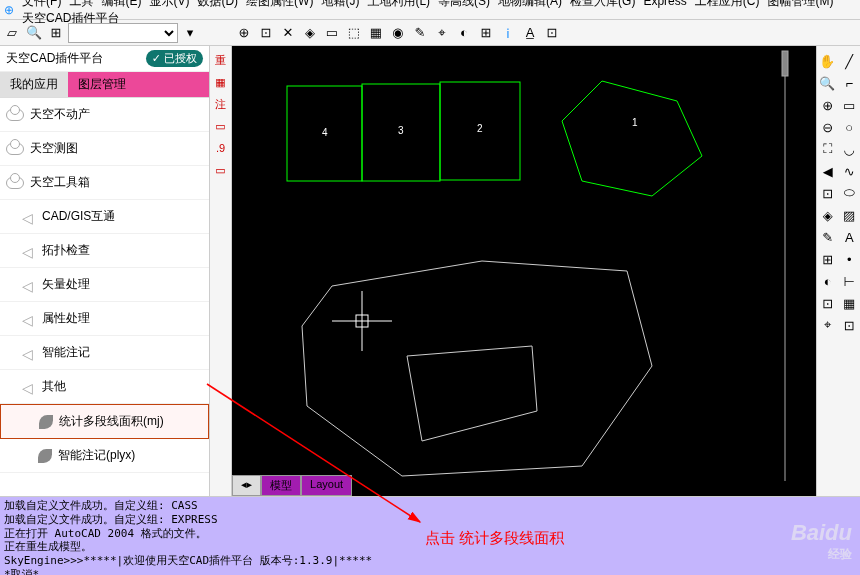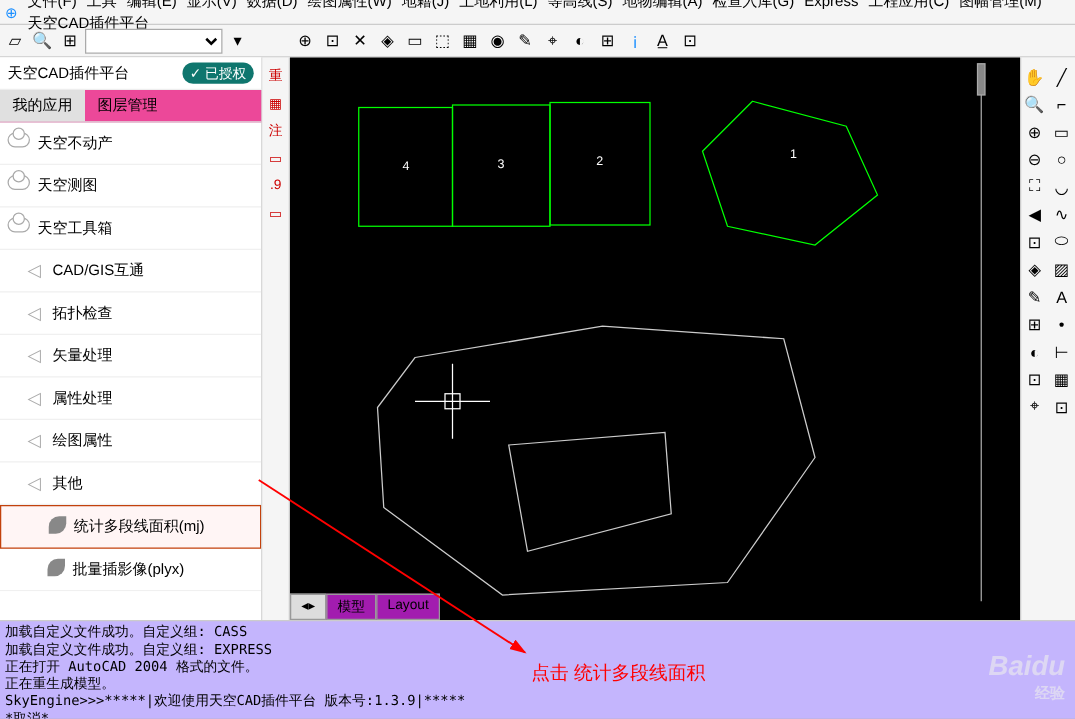--- a/index.html
+++ b/index.html
@@ -10,21 +10,21 @@
 .tool-ico{width:20px;height:20px;border:1px solid transparent;display:inline-flex;align-items:center;justify-content:center;cursor:pointer;font-size:13px}
 .dropdown{border:1px solid #aaa;background:#fff;height:20px;width:110px;font-size:11px;padding:0 2px}
 .main{display:flex;height:450px}
 .sidebar{width:210px;background:#fff;border-right:1px solid #ccc;display:flex;flex-direction:column}
 .sidebar-head{display:flex;justify-content:space-between;padding:4px 6px;background:#fff;border-bottom:1px solid #eee;align-items:center}
 .auth-badge{background:#0f766e;color:#fff;border-radius:10px;padding:1px 6px;font-size:11px}
 .tabs{display:flex;background:#ec4899;border-bottom:1px solid #ddd}
 .tab{padding:4px 10px;cursor:pointer}
 .tab.active{background:#e0e0e0}
 .tree{overflow:auto}
-.tree-item{display:flex;padding:8px 20px;border-bottom:1px solid #f0f0f0;cursor:pointer;gap:6px}
+.tree-item{display:flex;align-items:center;padding:8px 20px;border-bottom:1px solid #f0f0f0;cursor:pointer;gap:6px}
 .tree-sub{padding-left:22px}
 .cloud-ico{width:18px;height:12px;border:1.5px solid #aaa;border-radius:10px;position:relative}
 .cloud-ico:before{content:"";position:absolute;width:8px;height:8px;border:1.5px solid #aaa;border-radius:50%;top:-5px;left:3px;background:#fff}
 .plane-ico{width:14px;height:14px;display:inline-block;position:relative}
 .plane-ico:before{content:"◁";color:#aaa;font-size:14px}
 .leaf-ico{width:14px;height:14px;background:#888;border-radius:60% 0 60% 0}
 .highlighted{border:1px solid #c2410c;background:#fff5f5}
 .vtoolbar{width:22px;background:#f5f5f5;display:flex;flex-direction:column;padding-top:4px;gap:2px;border-right:1px solid #ccc}
 .vtool{height:20px;display:flex;align-items:center;justify-content:center;cursor:pointer;font-size:11px;color:#c00}
 .canvas-wrap{flex:1;background:#000;position:relative}
@@ -107,33 +107,33 @@
         <div class="tree-item tree-sub" style="padding-left:22px">
           <span class="plane-ico"></span>
           <span>矢量处理</span>
         </div>
         <div class="tree-item tree-sub" style="padding-left:22px">
           <span class="plane-ico"></span>
           <span>属性处理</span>
         </div>
         <div class="tree-item tree-sub" style="padding-left:22px">
           <span class="plane-ico"></span>
-          <span>绘图属性</span>
+          <span>智能注记</span>
         </div>
         <div class="tree-item tree-sub" style="padding-left:22px">
           <span class="plane-ico"></span>
           <span>其他</span>
         </div>
         <div class="tree-item tree-sub highlighted" style="padding-left:38px">
           <span class="leaf-ico"></span>
           <span>统计多段线面积(mj)</span>
         </div>
         <div class="tree-item tree-sub" style="padding-left:38px">
           <span class="leaf-ico"></span>
-          <span>批量插影像(plyx)</span>
+          <span>智能注记(plyx)</span>
         </div>
       </div>
   </div>
 
   <div class="vtoolbar" id="vtools">
       <span class="vtool">重</span>
       <span class="vtool">▦</span>
       <span class="vtool">注</span>
       <span class="vtool">▭</span>
       <span class="vtool">.9</span>

